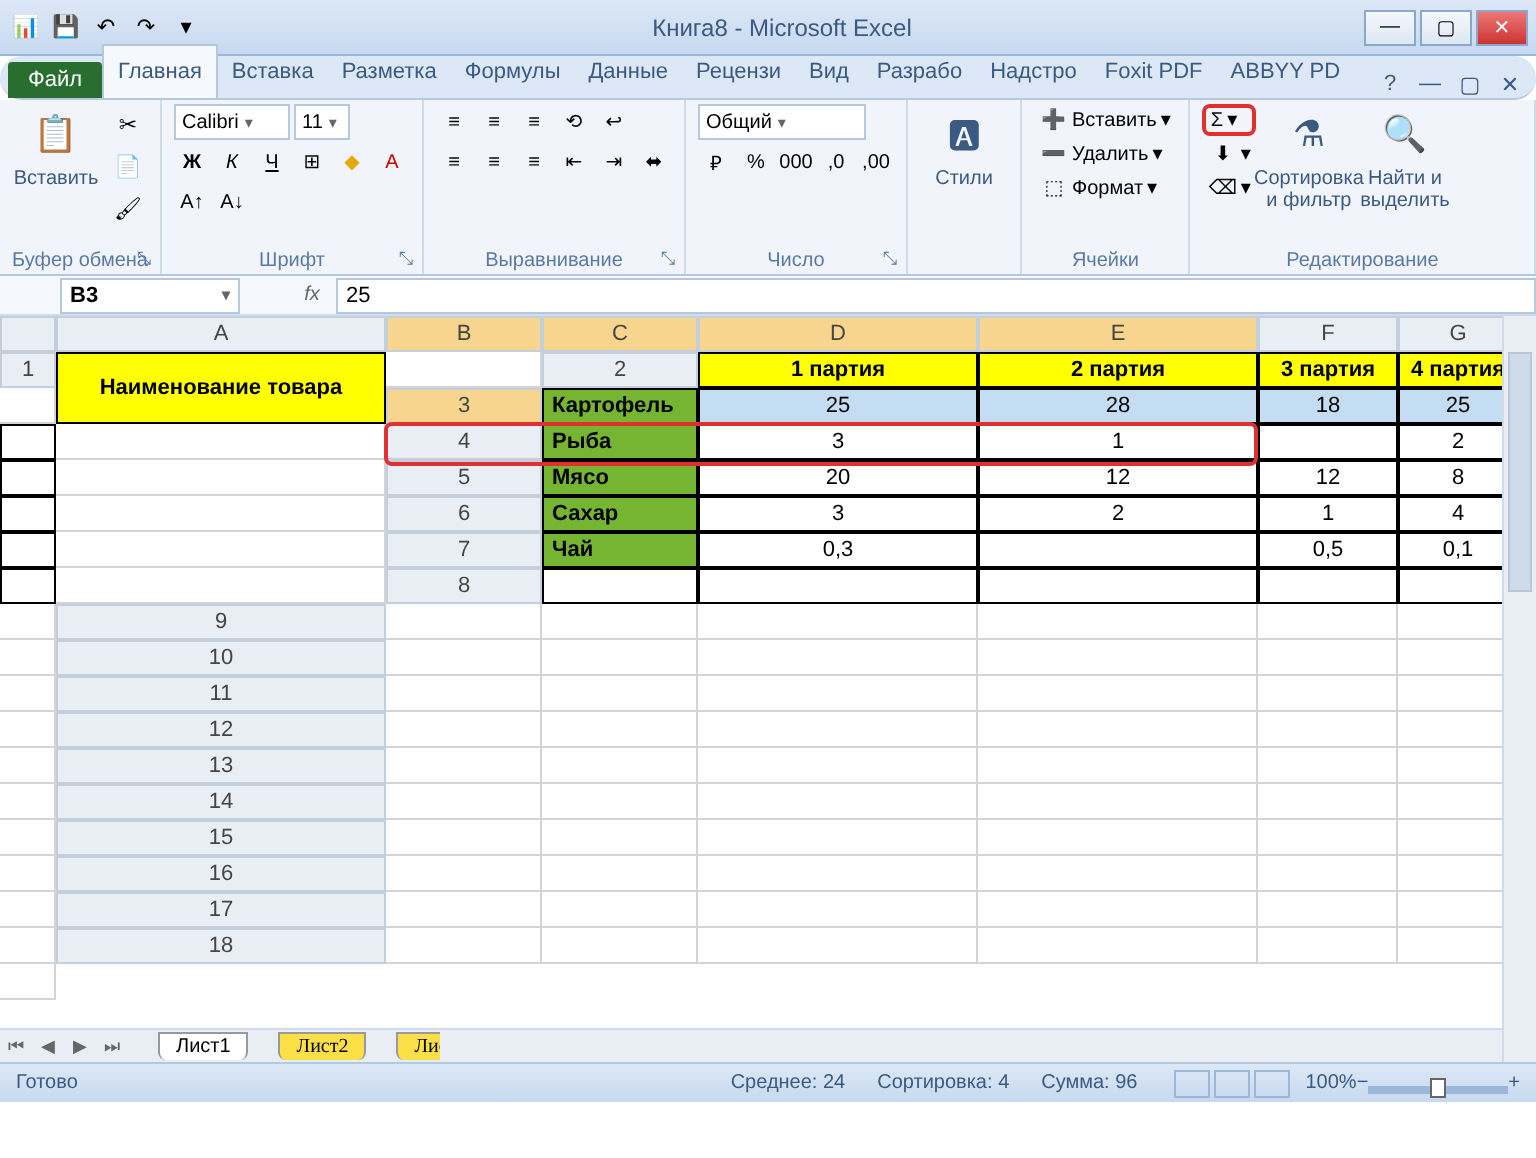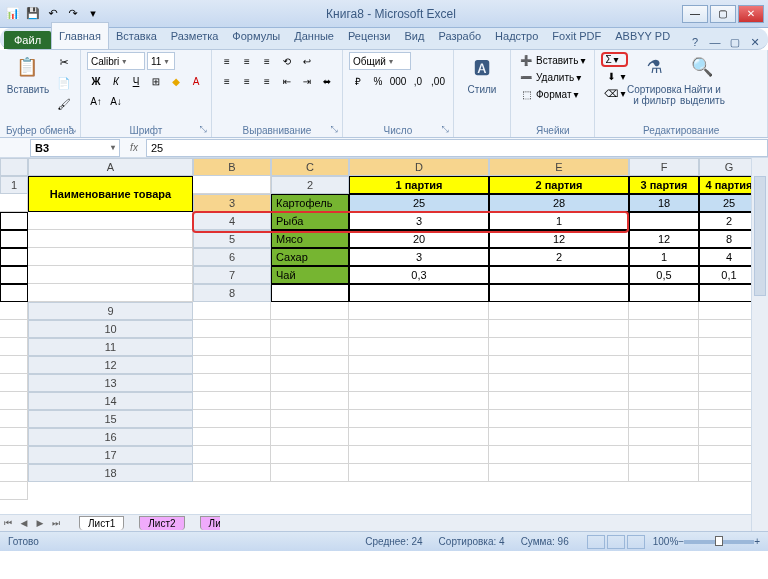--- a/index.html
+++ b/index.html
@@ -39,58 +39,58 @@
 .launcher { position: absolute; right: 2px; bottom: 2px; width: 12px; height: 12px; font-size: 9px; color: #5a7aa3; cursor: pointer; display: flex; align-items: center; justify-content: center; }
 .menu-btn { display: flex; align-items: center; gap: 3px; font-size: 10px; cursor: pointer; padding: 1px 3px; }
 .menu-btn .icon { width: 14px; height: 14px; display: flex; align-items: center; justify-content: center; }
 .sigma-highlight { border: 2px solid #e03030; border-radius: 4px; padding: 0 2px; }
 
 
 .formula-row { height: 20px; display: flex; border-bottom: 1px solid #cfdbe9; background: #f5f8fc; align-items: center; }
 .namebox { width: 90px; height: 18px; border: 1px solid #b6c8de; background: #fff; margin: 0 2px 0 30px; display: flex; align-items: center; padding: 0 4px; font-size: 11px; font-weight: bold; }
 .namebox::after { content: "▾"; margin-left: auto; font-size: 8px; color: #666; }
 .fx-btns { display: flex; gap: 2px; margin: 0 4px; }
-.fx { width: 16px; height: 16px; font-size: 10px; font-style: italic; color: #666; display: flex; align-items: center; justify-content: center; }
+.fx { width: 16px; height: 16px; font-size: 10px; font-style: italic; color: #666; display: flex; align-items: center; justify-content: center; margin-left: 22px; }
 .formula-input { flex: 1; border: 1px solid #b6c8de; background: #fff; height: 18px; padding: 0 4px; font-size: 11px; display: flex; align-items: center; }
 
 
 .grid-area { position: relative; height: 373px; overflow: hidden; }
 .grid { display: grid; grid-template-columns: 28px 165px 78px 78px 140px 140px 70px 60px; }
 .hdr, .rh { background: #e9eef5; border: 1px solid #c3cfdc; font-size: 11px; display: flex; align-items: center; justify-content: center; color: #444; }
 .hdr { height: 18px; }
 .rh { height: 18px; }
 .rh.sel { background: #f7d58e; }
 .hdr.sel { background: #f7d58e; }
 .cell { border-right: 1px solid #d4d4d4; border-bottom: 1px solid #d4d4d4; height: 18px; font-size: 11px; display: flex; align-items: center; padding: 0 4px; background: #fff; }
 .cell.yellow { background: #ffff00; font-weight: bold; justify-content: center; border: 1px solid #000; }
-.cell.green { background: #76b531; font-weight: normal; border: 1px solid #000; }
+.cell.green { background: #76b531; font-weight: bold; border: 1px solid #000; }
 .cell.tb { border: 1px solid #000; }
 .cell.center { justify-content: center; }
 .cell.selected { background: #c4ddf3; }
 .sel-outline { position: absolute; border: 2px solid #e03030; border-radius: 4px; pointer-events: none; }
 
 
 .vscroll { position: absolute; right: 0; top: 0; bottom: 0; width: 17px; background: #e9eef5; border-left: 1px solid #cfdbe9; }
 .vthumb { position: absolute; top: 18px; left: 2px; right: 2px; height: 120px; background: #cfdbe9; border: 1px solid #b6c8de; }
 .hscroll { position: absolute; left: 220px; right: 17px; bottom: 0; height: 17px; background: #e9eef5; border-top: 1px solid #cfdbe9; }
 
 
 .sheet-tabs { position: absolute; left: 0; bottom: 0; height: 17px; display: flex; align-items: center; background: #e9eef5; border-top: 1px solid #cfdbe9; width: 220px; }
 .st-nav { display: flex; }
 .st-nav span { width: 16px; text-align: center; font-size: 9px; color: #666; cursor: pointer; }
 .sheet-tab { background: #fff; border: 1px solid #999; border-bottom: none; padding: 1px 8px; font-size: 10px; margin-left: 15px; border-radius: 0 0 4px 4px; cursor: pointer; }
 .sheet-tab.active { background: #fff; }
-.sheet-tab.inactive { background: #f0abfc; }
+.sheet-tab.inactive { background: #fde047; font-family: Liberation Serif, serif; }
 
 
 .status { height: 20px; background: linear-gradient(#dce8f5,#c7d9f0); border-top: 1px solid #b6c8de; display: flex; align-items: center; padding: 0 8px; font-size: 10px; color: #3b5a82; }
 .status .spacer { flex: 1; }
 .status .stat { margin-right: 16px; }
 .view-btn { width: 18px; height: 14px; border: 1px solid #9bb7d9; margin-left: 2px; cursor: pointer; }
-.zoom { display: flex; align-items: center; gap: 0; margin-left: 8px; }
+.zoom { display: flex; align-items: flex-end; gap: 0; margin-left: 8px; }
 .zoom-track { width: 70px; height: 4px; background: #9bb7d9; position: relative; }
 .zoom-thumb { width: 8px; height: 10px; background: #fff; border: 1px solid #666; position: absolute; left: 31px; top: -4px; }
 </style>
 </head>
 <body>
 
 <div class="titlebar">
   <div class="qat">
     <span class="qat-btn">📊</span>
     <span class="qat-btn">💾</span>
@@ -191,21 +191,21 @@
         <span class="mini-btn">⬌</span>
       </div>
     </div>
     <div class="group-label">Выравнивание</div>
     <span class="launcher">⤡</span>
   </div>
 
   <div class="group">
     <div class="row3">
       <div>
-          <div class="combo" style="width:62px">Общий</div>
+          <div class="combo" style="width:84px">Общий</div>
         </div>
       <div>
         <span class="mini-btn">₽</span>
         <span class="mini-btn">%</span>
         <span class="mini-btn">000</span>
         <span class="mini-btn">,0</span>
         <span class="mini-btn">,00</span>
       </div>
     </div>
     <div class="group-label">Число</div>

